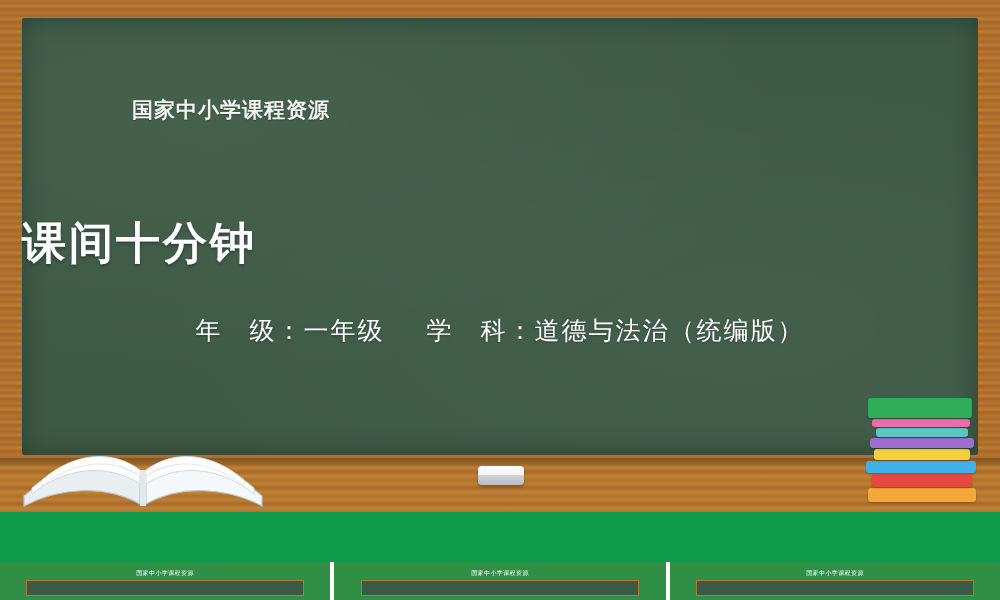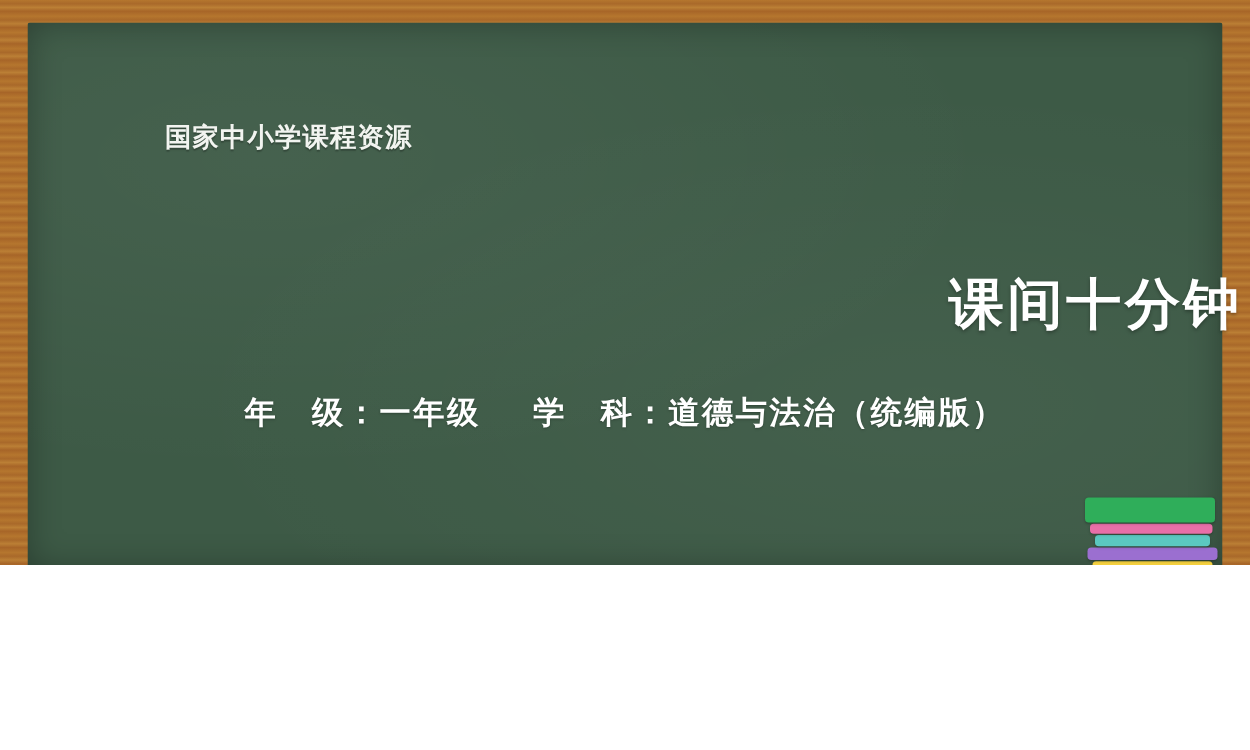--- a/index.html
+++ b/index.html
@@ -10,22 +10,22 @@
   body {
     width: 1000px;
     height: 600px;
     overflow: hidden;
     font-family: "Liberation Sans", sans-serif;
   }
 
   .slide {
     position: relative;
     width: 1000px;
-    height: 452px;
-    background: #be185d;
+    height: 600px;
+    background: #7dd3fc;
     overflow: hidden;
   }
 
   
   .board-frame {
     position: absolute;
     left: 0;
     top: 0;
     width: 1000px;
     height: 512px;
@@ -92,24 +92,24 @@
     color: #f2f4f0;
     font-size: 21px;
     font-weight: bold;
     letter-spacing: 1px;
     text-shadow: 0 1px 1px rgba(0,0,0,0.25);
     white-space: nowrap;
   }
 
   .title {
     position: absolute;
-    left: 16px;
+    left: 0;
     top: 196px;
     width: 956px;
-    text-align: right;
+    text-align: left;
     color: #ffffff;
     font-size: 44px;
     font-weight: bold;
     letter-spacing: 3px;
     text-shadow: 0 2px 3px rgba(0,0,0,0.30);
     white-space: nowrap;
   }
 
   .meta {
     position: absolute;
@@ -118,21 +118,20 @@
     width: 956px;
     text-align: center;
     color: #ffffff;
   }
   .meta-line {
     font-size: 25px;
     letter-spacing: 2px;
     line-height: 40px;
     white-space: nowrap;
     text-shadow: 0 1px 2px rgba(0,0,0,0.28);
-    font-weight: bold;
   }
   .meta-gap {
     display: inline-block;
     width: 42px;
   }
 
   
   .eraser {
     position: absolute;
     left: 478px;

